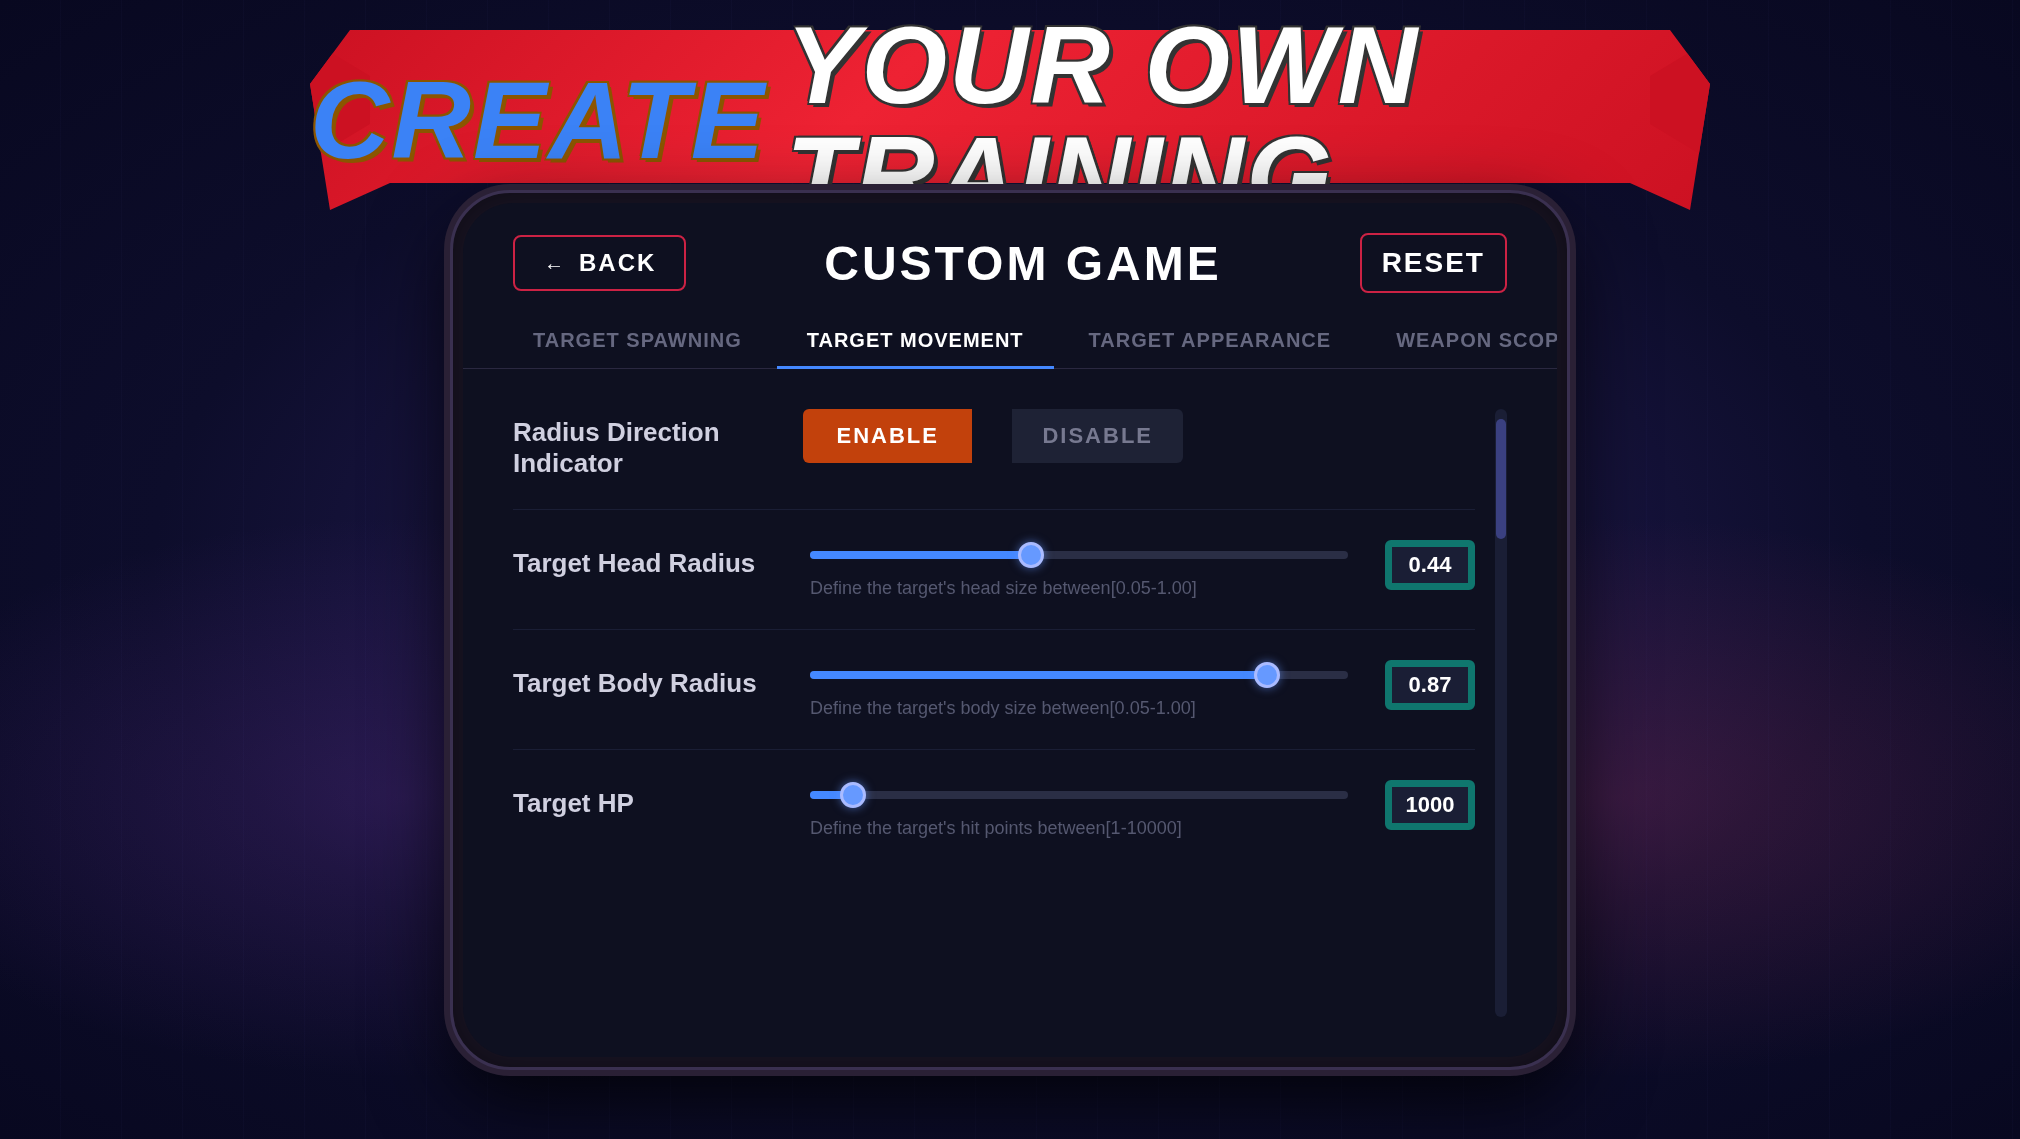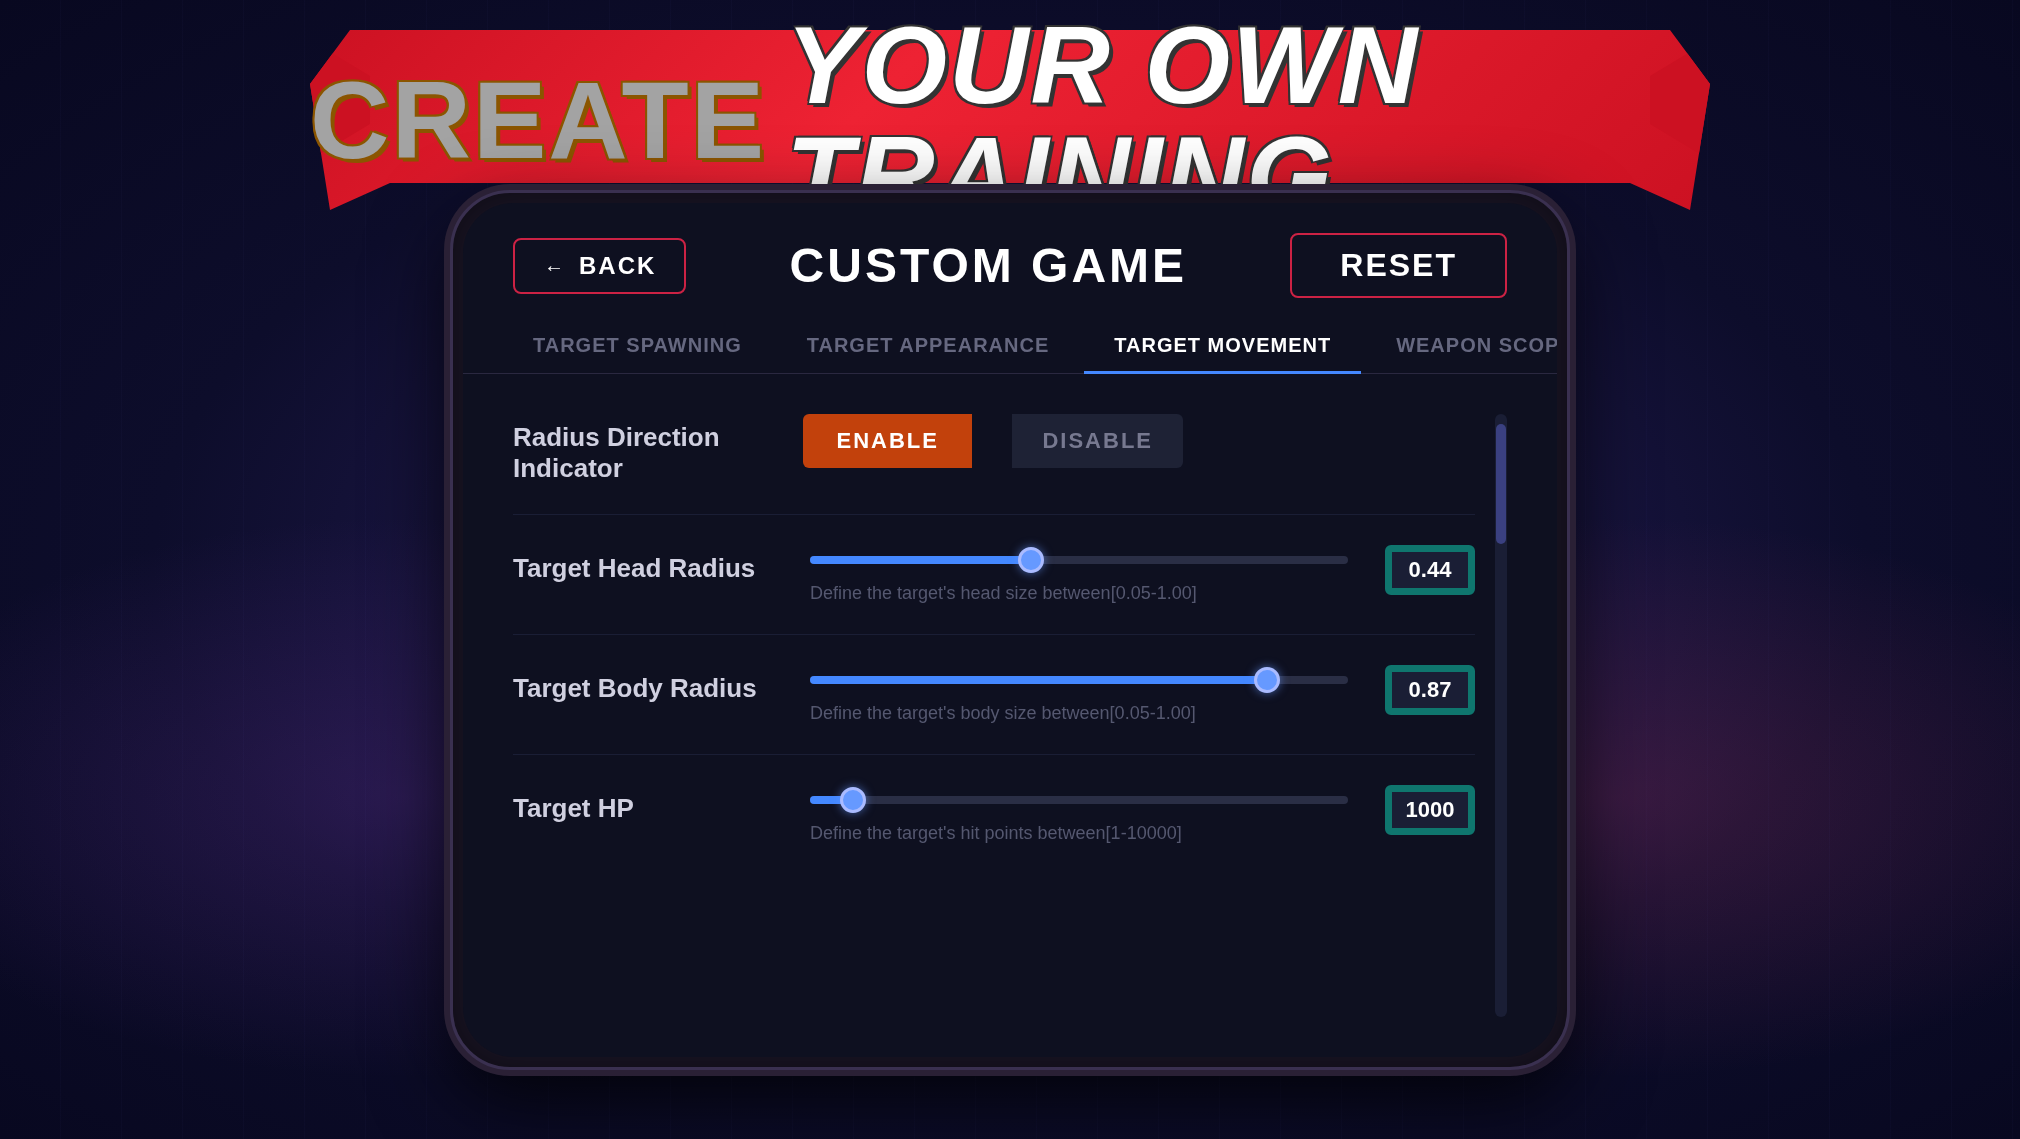--- a/index.html
+++ b/index.html
@@ -90,21 +90,22 @@
       position: relative;
       z-index: 1;
       display: flex;
       align-items: center;
       gap: 20px;
     }
 
     .banner-create {
       font-size: 110px;
       font-weight: 900;
-      color: #a3a3a3;
+      font-style: italic;
+      color: #3b82f6;
       text-shadow: 
         4px 4px 0 #8b5500,
         -2px -2px 0 #8b5500,
         2px -2px 0 #8b5500,
         -2px 2px 0 #8b5500;
       letter-spacing: 2px;
       line-height: 1;
     }
 
     .banner-rest {
@@ -189,23 +190,23 @@
       font-size: 48px;
       font-weight: 900;
       color: #ffffff;
       letter-spacing: 3px;
     }
 
     .reset-btn {
       background: transparent;
       border: 2px solid #cc2244;
       border-radius: 8px;
-      padding: 12px 48px;
-      color: #ffffff;
-      font-size: 32px;
+      padding: 12px 20px;
+      color: #ffffff;
+      font-size: 28px;
       font-weight: 700;
       letter-spacing: 2px;
       cursor: pointer;
     }
 
     
     .tabs {
       display: flex;
       padding: 0 40px;
       gap: 5px;
@@ -427,22 +428,22 @@
       <button class="back-btn">
         <span class="back-arrow">←</span>
         <span>BACK</span>
       </button>
       <h1 class="page-title">CUSTOM GAME</h1>
       <button class="reset-btn">RESET</button>
     </div>
 
     <div class="tabs">
       <div class="tab">TARGET SPAWNING</div>
+      <div class="tab active">TARGET MOVEMENT</div>
       <div class="tab">TARGET APPEARANCE</div>
-      <div class="tab active">TARGET MOVEMENT</div>
       <div class="tab">WEAPON SCOPE</div>
 
     </div>
 
     <div class="content">
       <div class="settings-area">
 
         <div class="setting-row">
           <div class="setting-label">Radius Direction Indicator</div>
           <div class="setting-control">

